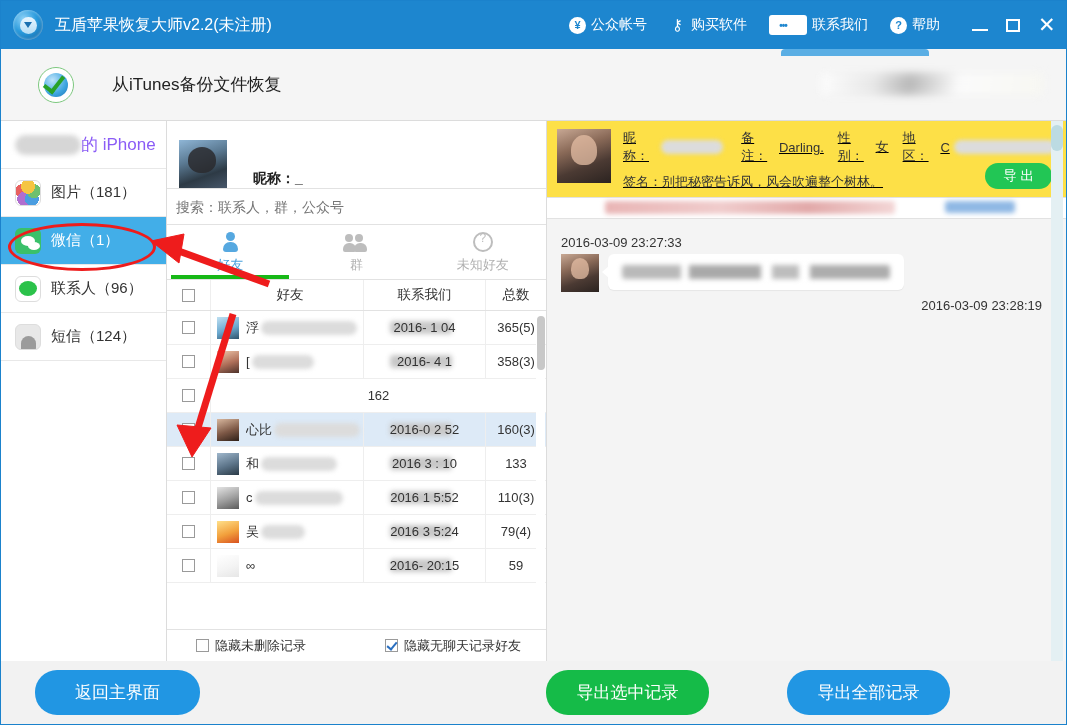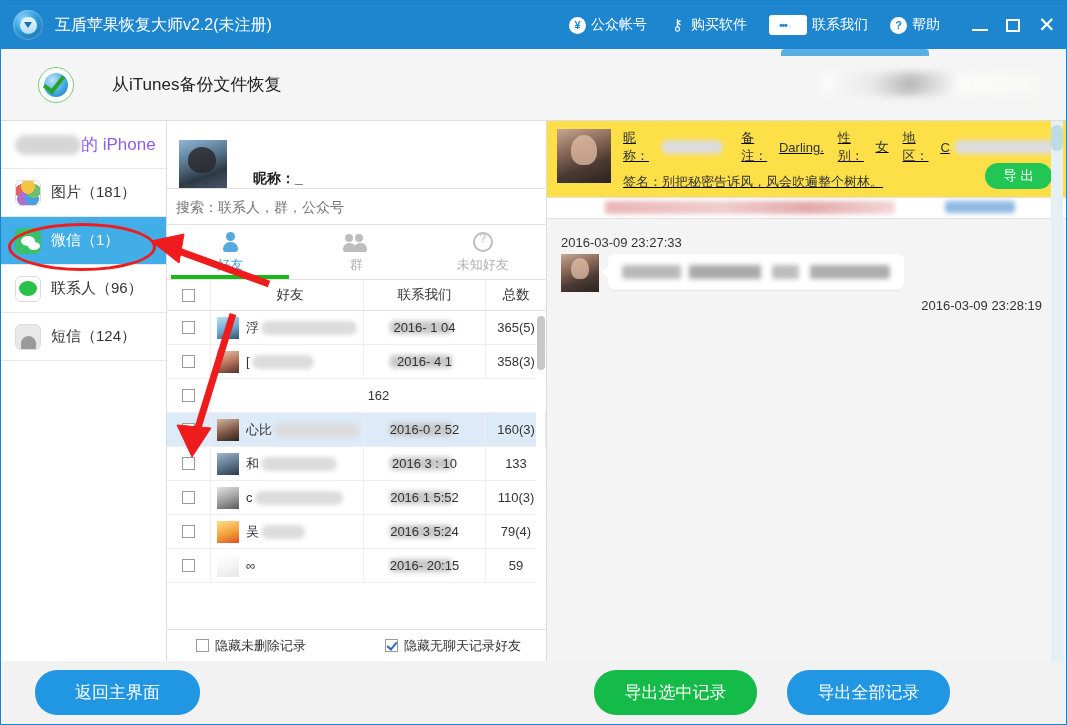--- a/index.html
+++ b/index.html
@@ -254,21 +254,21 @@
     border-top:6px solid transparent; border-bottom:6px solid transparent; border-right:7px solid #fff;
   }
   .txtblur { height: 14px; border-radius: 3px; filter: blur(2.5px); }
   .txtblur.gray { background: linear-gradient(90deg,#b9b9b9 0 22%,transparent 22% 25%,#a9a9a9 25% 52%,transparent 52% 56%,#bdbdbd 56% 66%,transparent 66% 70%,#adadad 70% 100%); }
   .chat-scroll { position: absolute; right: 3px; top: 0; width: 12px; bottom: 0; background: #e4f0f3; }
   .chat-thumb { position: absolute; right: 3px; top: 4px; width: 12px; height: 26px; background: #bcdbe2; border-radius: 6px; }
 
   
   .footer {
     position: absolute; left: 0; top: 660px; width: 983px; height: 63px;
-    background: #f2f2f2; display: flex; align-items: center;
+    background: #f2f2f2; display: flex; align-items: center; gap: 48px;
   }
   .btn {
     border: 0; border-radius: 22px; color: #fff; font-size: 17px; cursor: pointer;
     font-family: "Liberation Sans", sans-serif; height: 45px;
   }
   .btn.blue { background: #2196e3; }
   .btn.green { background: #15bb48; }
   .btn.back { margin-left: 34px; width: 165px; }
   .btn.expsel { margin-left: auto; width: 163px; }
   .btn.expall { margin-left: 30px; margin-right: 34px; width: 163px; }

